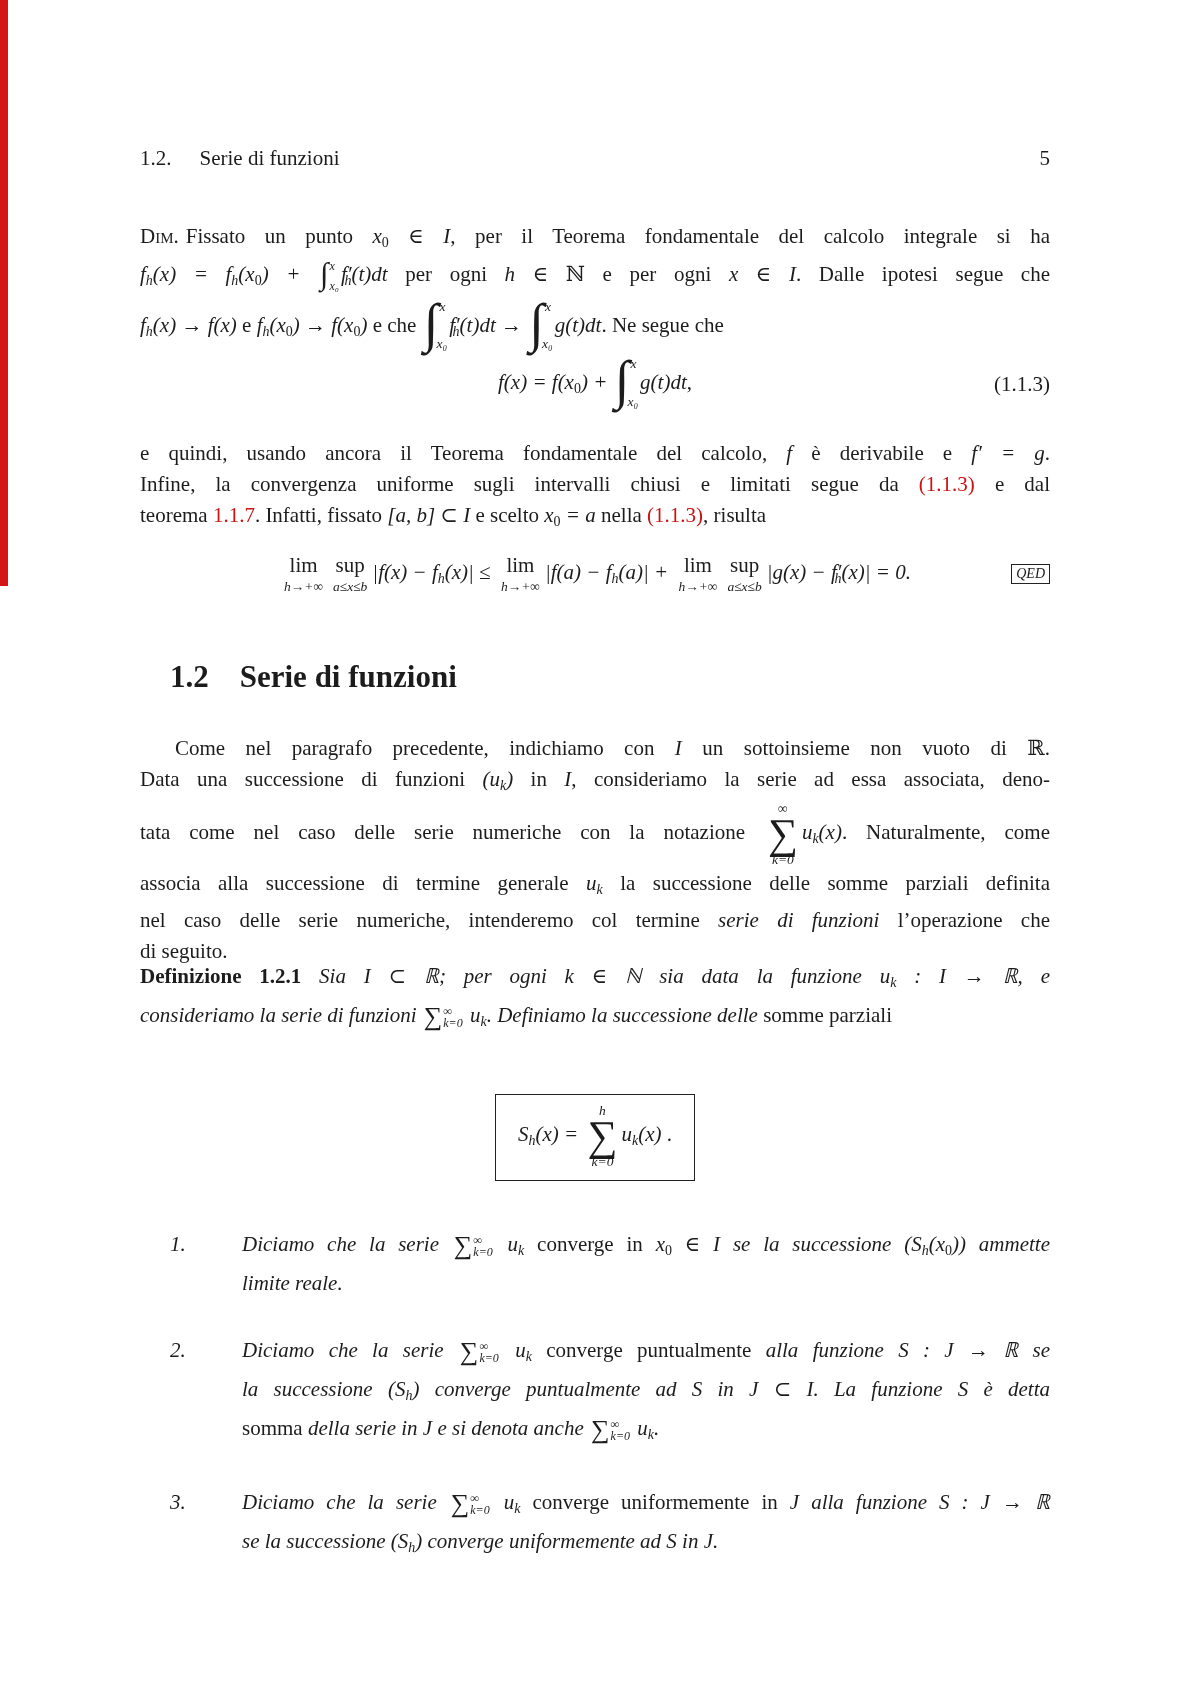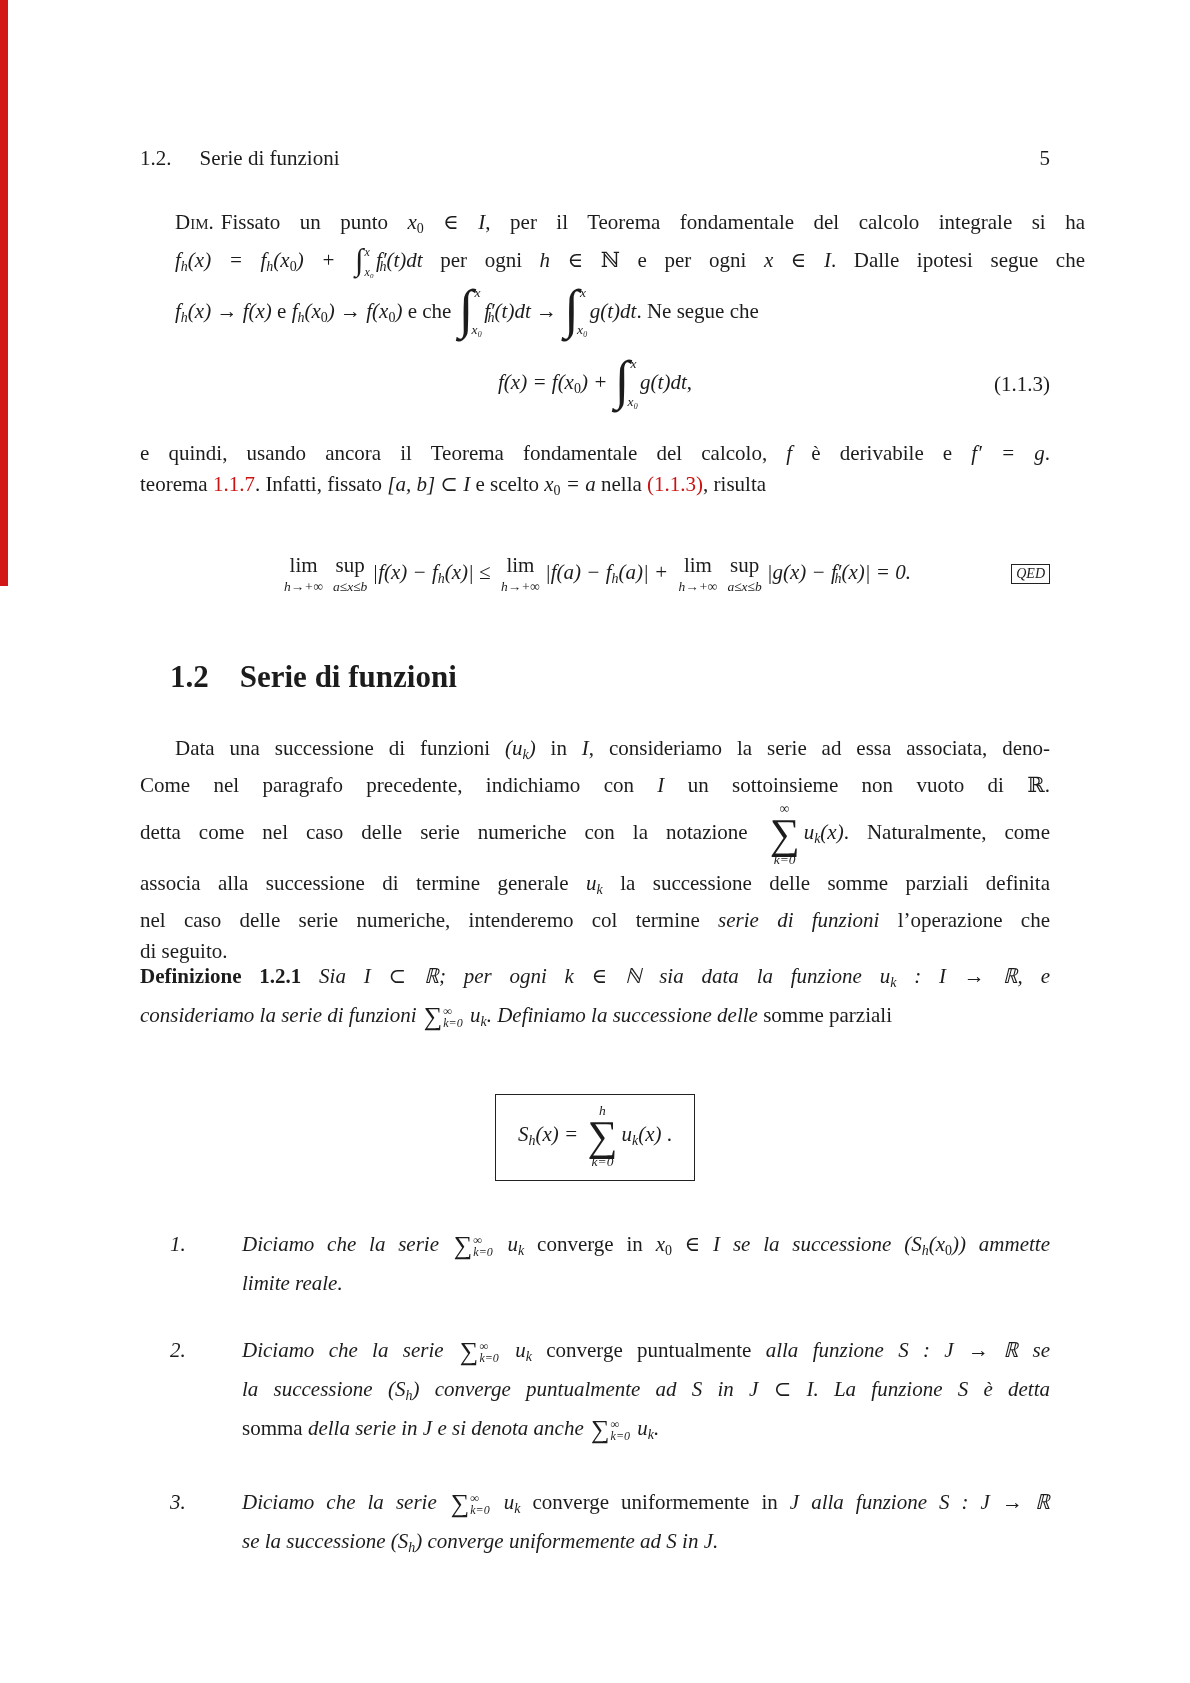--- a/index.html
+++ b/index.html
@@ -63,21 +63,21 @@
 
 <div class="page" style="background: rgb(255, 255, 255); color: rgb(28, 28, 28);">
   <div class="redbar" style="background: rgb(211, 23, 23);"></div>
 
   <div class="hdr">
     <span class="no">1.2.</span>
     <span>Serie di funzioni</span>
     <span class="pgnum">5</span>
   </div>
 
-  <div class="para" style="top:207px;margin-left:35px;">
+  <div class="para" style="top:221px;">
       <div class="line"><span class="seg sc">Dim.</span><span class="seg rm">Fissato un punto </span><span class="seg it">x</span><span class="seg sub">0</span><span class="seg rm"> ∈ </span><span class="seg it">I</span><span class="seg rm">, per il Teorema fondamentale del calcolo integrale si ha</span></div>
       <div class="line"><span class="seg it">f</span><span class="seg sub it">h</span><span class="seg it">(x) = f</span><span class="seg sub it">h</span><span class="seg it">(x</span><span class="seg sub">0</span><span class="seg it">) + </span><span class="iop sint">
           <span class="g">∫</span>
           <span class="col">
             <span class="tp">x</span>
             <span class="bt">x₀</span>
           </span>
         </span><span class="seg it">f′</span><span class="seg sub it tuck">h</span><span class="seg it">(t)dt</span><span class="seg rm"> per ogni </span><span class="seg it">h</span><span class="seg rm"> ∈ ℕ e per ogni </span><span class="seg it">x</span><span class="seg rm"> ∈ </span><span class="seg it">I</span><span class="seg rm">. Dalle ipotesi segue che</span></div>
       <div class="line"><span class="seg it">f</span><span class="seg sub it">h</span><span class="seg it">(x) → f(x)</span><span class="seg rm"> e </span><span class="seg it">f</span><span class="seg sub it">h</span><span class="seg it">(x</span><span class="seg sub">0</span><span class="seg it">) → f(x</span><span class="seg sub">0</span><span class="seg it">)</span><span class="seg rm"> e che </span><span class="iop dint">
           <span class="g">∫</span>
@@ -100,20 +100,21 @@
           <span class="col">
             <span class="tp">x</span>
             <span class="bt">x₀</span>
           </span>
         </span><span class="seg it">g(t)dt</span><span class="seg rm">,</span></span>
     <span class="eqlabel">(1.1.3)</span>
   </div>
 
   <div class="para" style="top:438px;">
       <div class="line"><span class="seg rm">e quindi, usando ancora il Teorema fondamentale del calcolo, </span><span class="seg it">f</span><span class="seg rm"> è derivabile e </span><span class="seg it">f′ = g</span><span class="seg rm">.</span></div>
+      <div class="line"><span class="seg rm">Infine, la convergenza uniforme sugli intervalli chiusi e limitati segue da </span><span class="seg red" style="color: rgb(204, 18, 18);">(1.1.3)</span><span class="seg rm"> e dal</span></div>
       <div class="line"><span class="seg rm">teorema </span><span class="seg red" style="color: rgb(204, 18, 18);">1.1.7</span><span class="seg rm">. Infatti, fissato </span><span class="seg it">[a, b] ⊂ I</span><span class="seg rm"> e scelto </span><span class="seg it">x</span><span class="seg sub">0</span><span class="seg it"> = a</span><span class="seg rm"> nella </span><span class="seg red" style="color: rgb(204, 18, 18);">(1.1.3)</span><span class="seg rm">, risulta</span></div>
     </div>
 
   <div class="eqrow" style="top:546px;height:56px;">
     <span><span class="under">
           <span class="w">lim</span>
           <span class="u">h→+∞</span>
         </span><span class="under">
           <span class="w">sup</span>
           <span class="u">a≤x≤b</span>
@@ -128,23 +129,23 @@
           <span class="u">a≤x≤b</span>
         </span><span class="seg it">|g(x) − f′</span><span class="seg sub it tuck">h</span><span class="seg it">(x)| = 0.</span></span>
     <span class="qedbox">QED</span>
   </div>
 
   <div class="heading">
     <span class="num">1.2</span><span>Serie di funzioni</span>
   </div>
 
   <div class="para indent-first" style="top:733px;">
+      <div class="line"><span class="seg rm">Come nel paragrafo precedente, indichiamo con </span><span class="seg it">I</span><span class="seg rm"> un sottoinsieme non vuoto di ℝ.</span></div>
       <div class="line"><span class="seg rm">Data una successione di funzioni </span><span class="seg it">(u</span><span class="seg sub it">k</span><span class="seg it">)</span><span class="seg rm"> in </span><span class="seg it">I</span><span class="seg rm">, consideriamo la serie ad essa associata, deno-</span></div>
-      <div class="line"><span class="seg rm">Come nel paragrafo precedente, indichiamo con </span><span class="seg it">I</span><span class="seg rm"> un sottoinsieme non vuoto di ℝ.</span></div>
-      <div class="line"><span class="seg rm">detta come nel caso delle serie numeriche con la notazione </span><span class="op">
+      <div class="line"><span class="seg rm">tata come nel caso delle serie numeriche con la notazione </span><span class="op">
           <span class="t">∞</span>
           <span class="g">∑</span>
           <span class="b">k=0</span>
         </span><span class="seg it">u</span><span class="seg sub it">k</span><span class="seg it">(x)</span><span class="seg rm">. Naturalmente, come</span></div>
       <div class="line"><span class="seg rm">associa alla successione di termine generale </span><span class="seg it">u</span><span class="seg sub it">k</span><span class="seg rm"> la successione delle somme parziali definita</span></div>
       <div class="line"><span class="seg rm">nel caso delle serie numeriche, intenderemo col termine </span><span class="seg it">serie di funzioni</span><span class="seg rm"> l’operazione che</span></div>
       <div class="line"><span class="seg rm">di seguito.</span></div>
     </div>
 
   <div class="para" style="top:960px;line-height:33px;">

